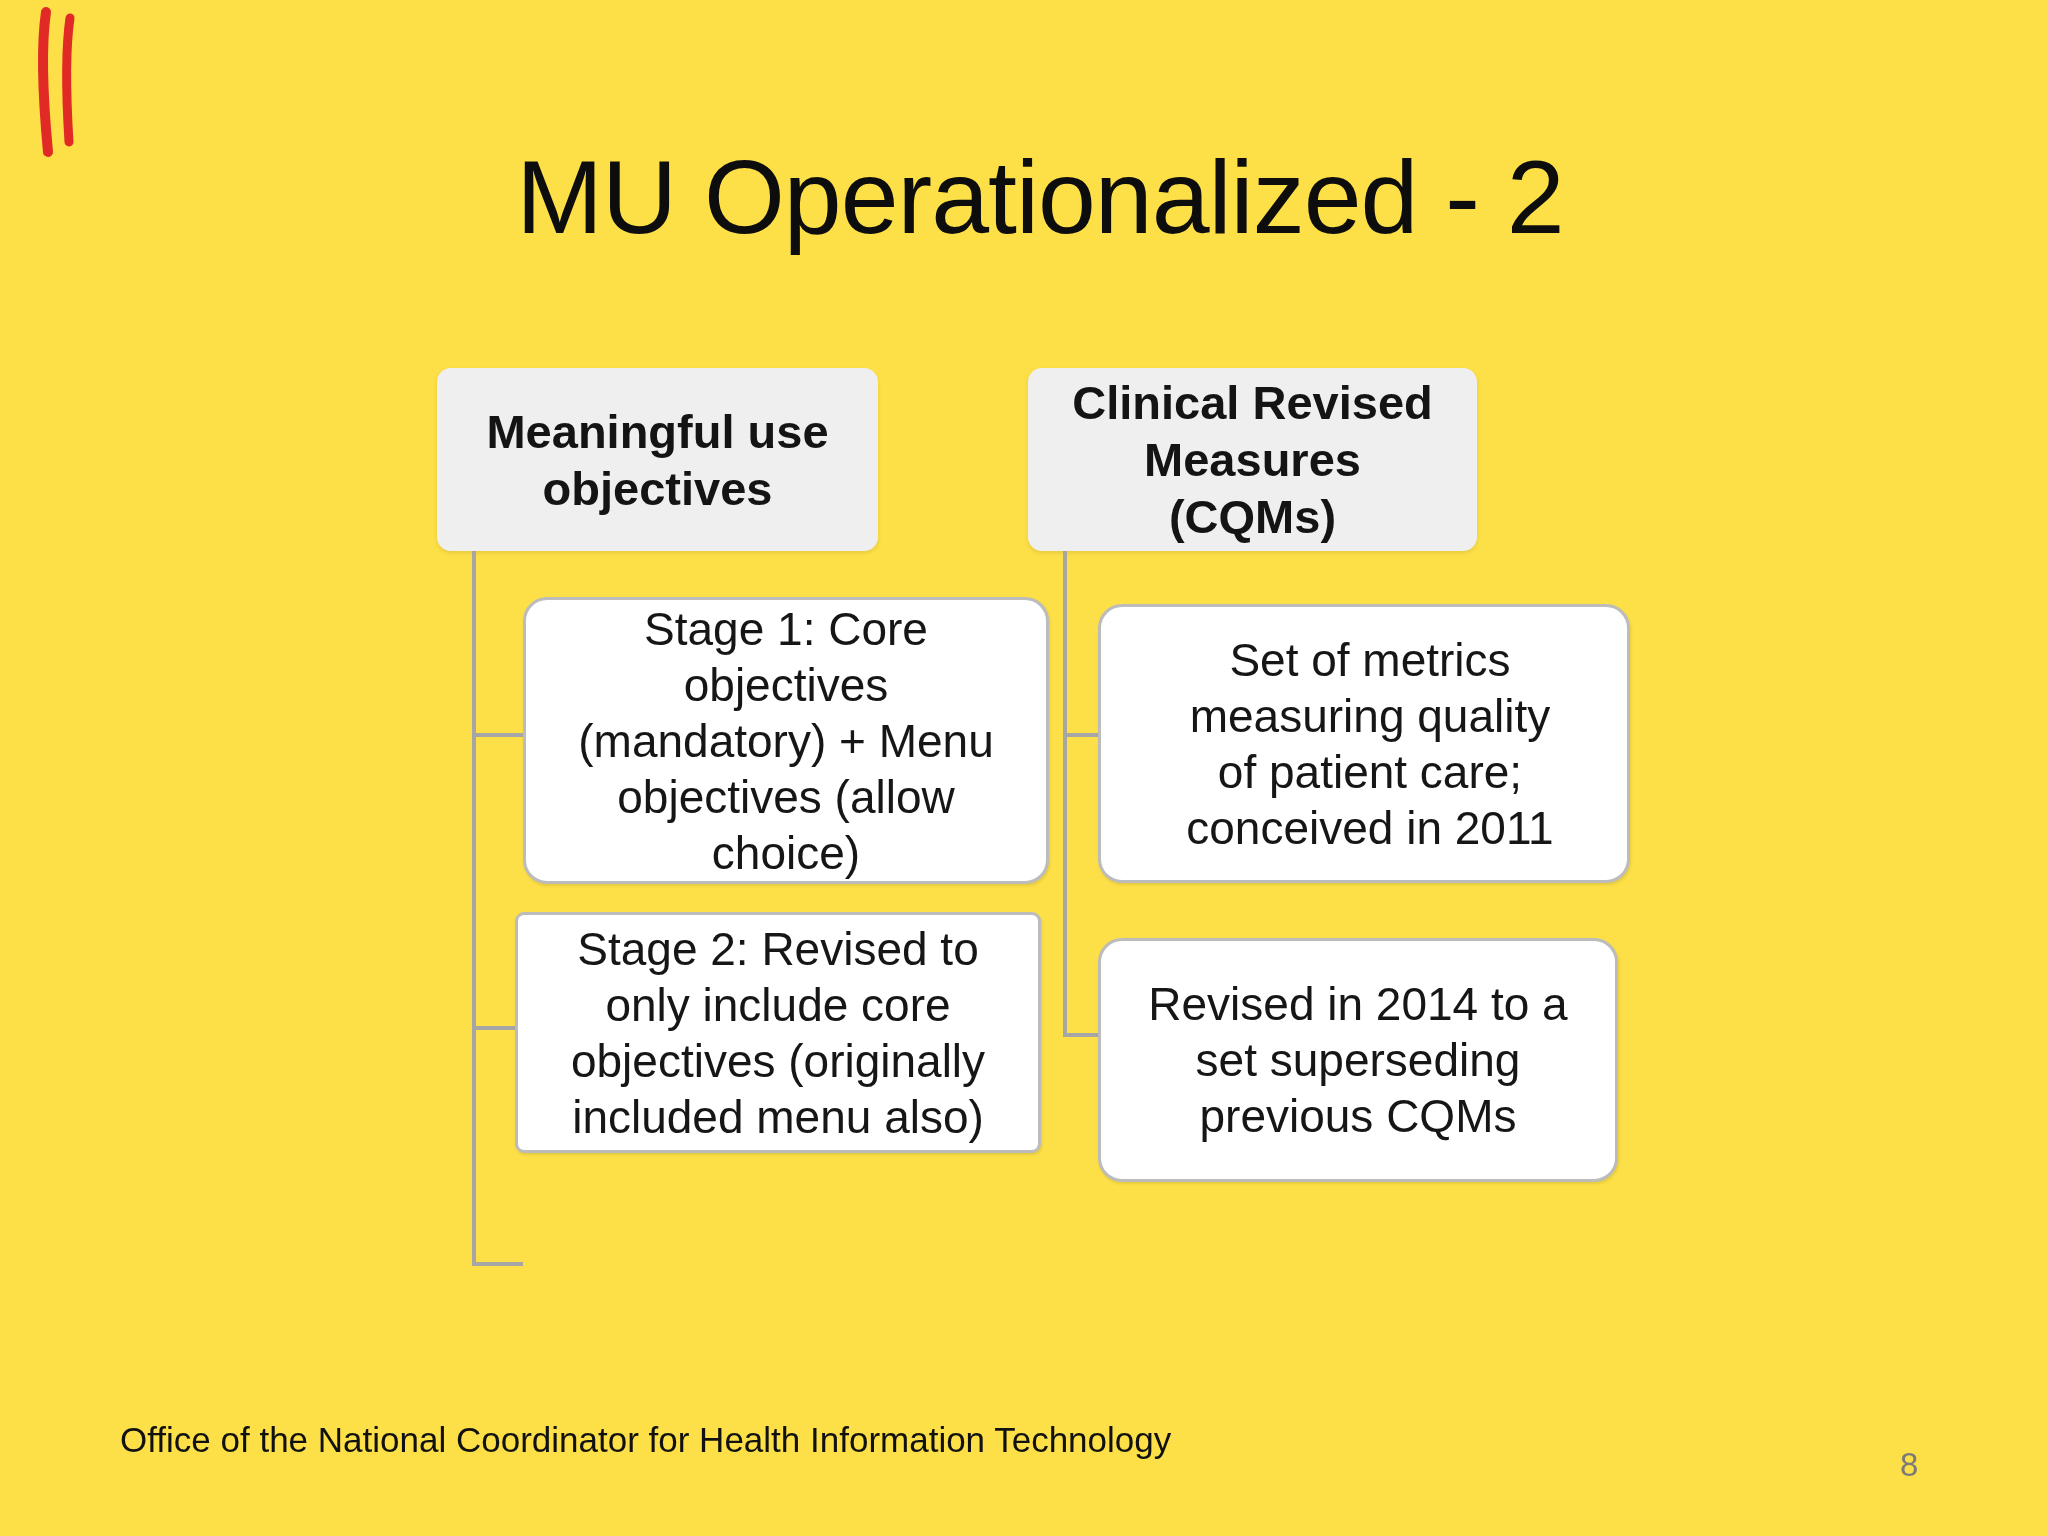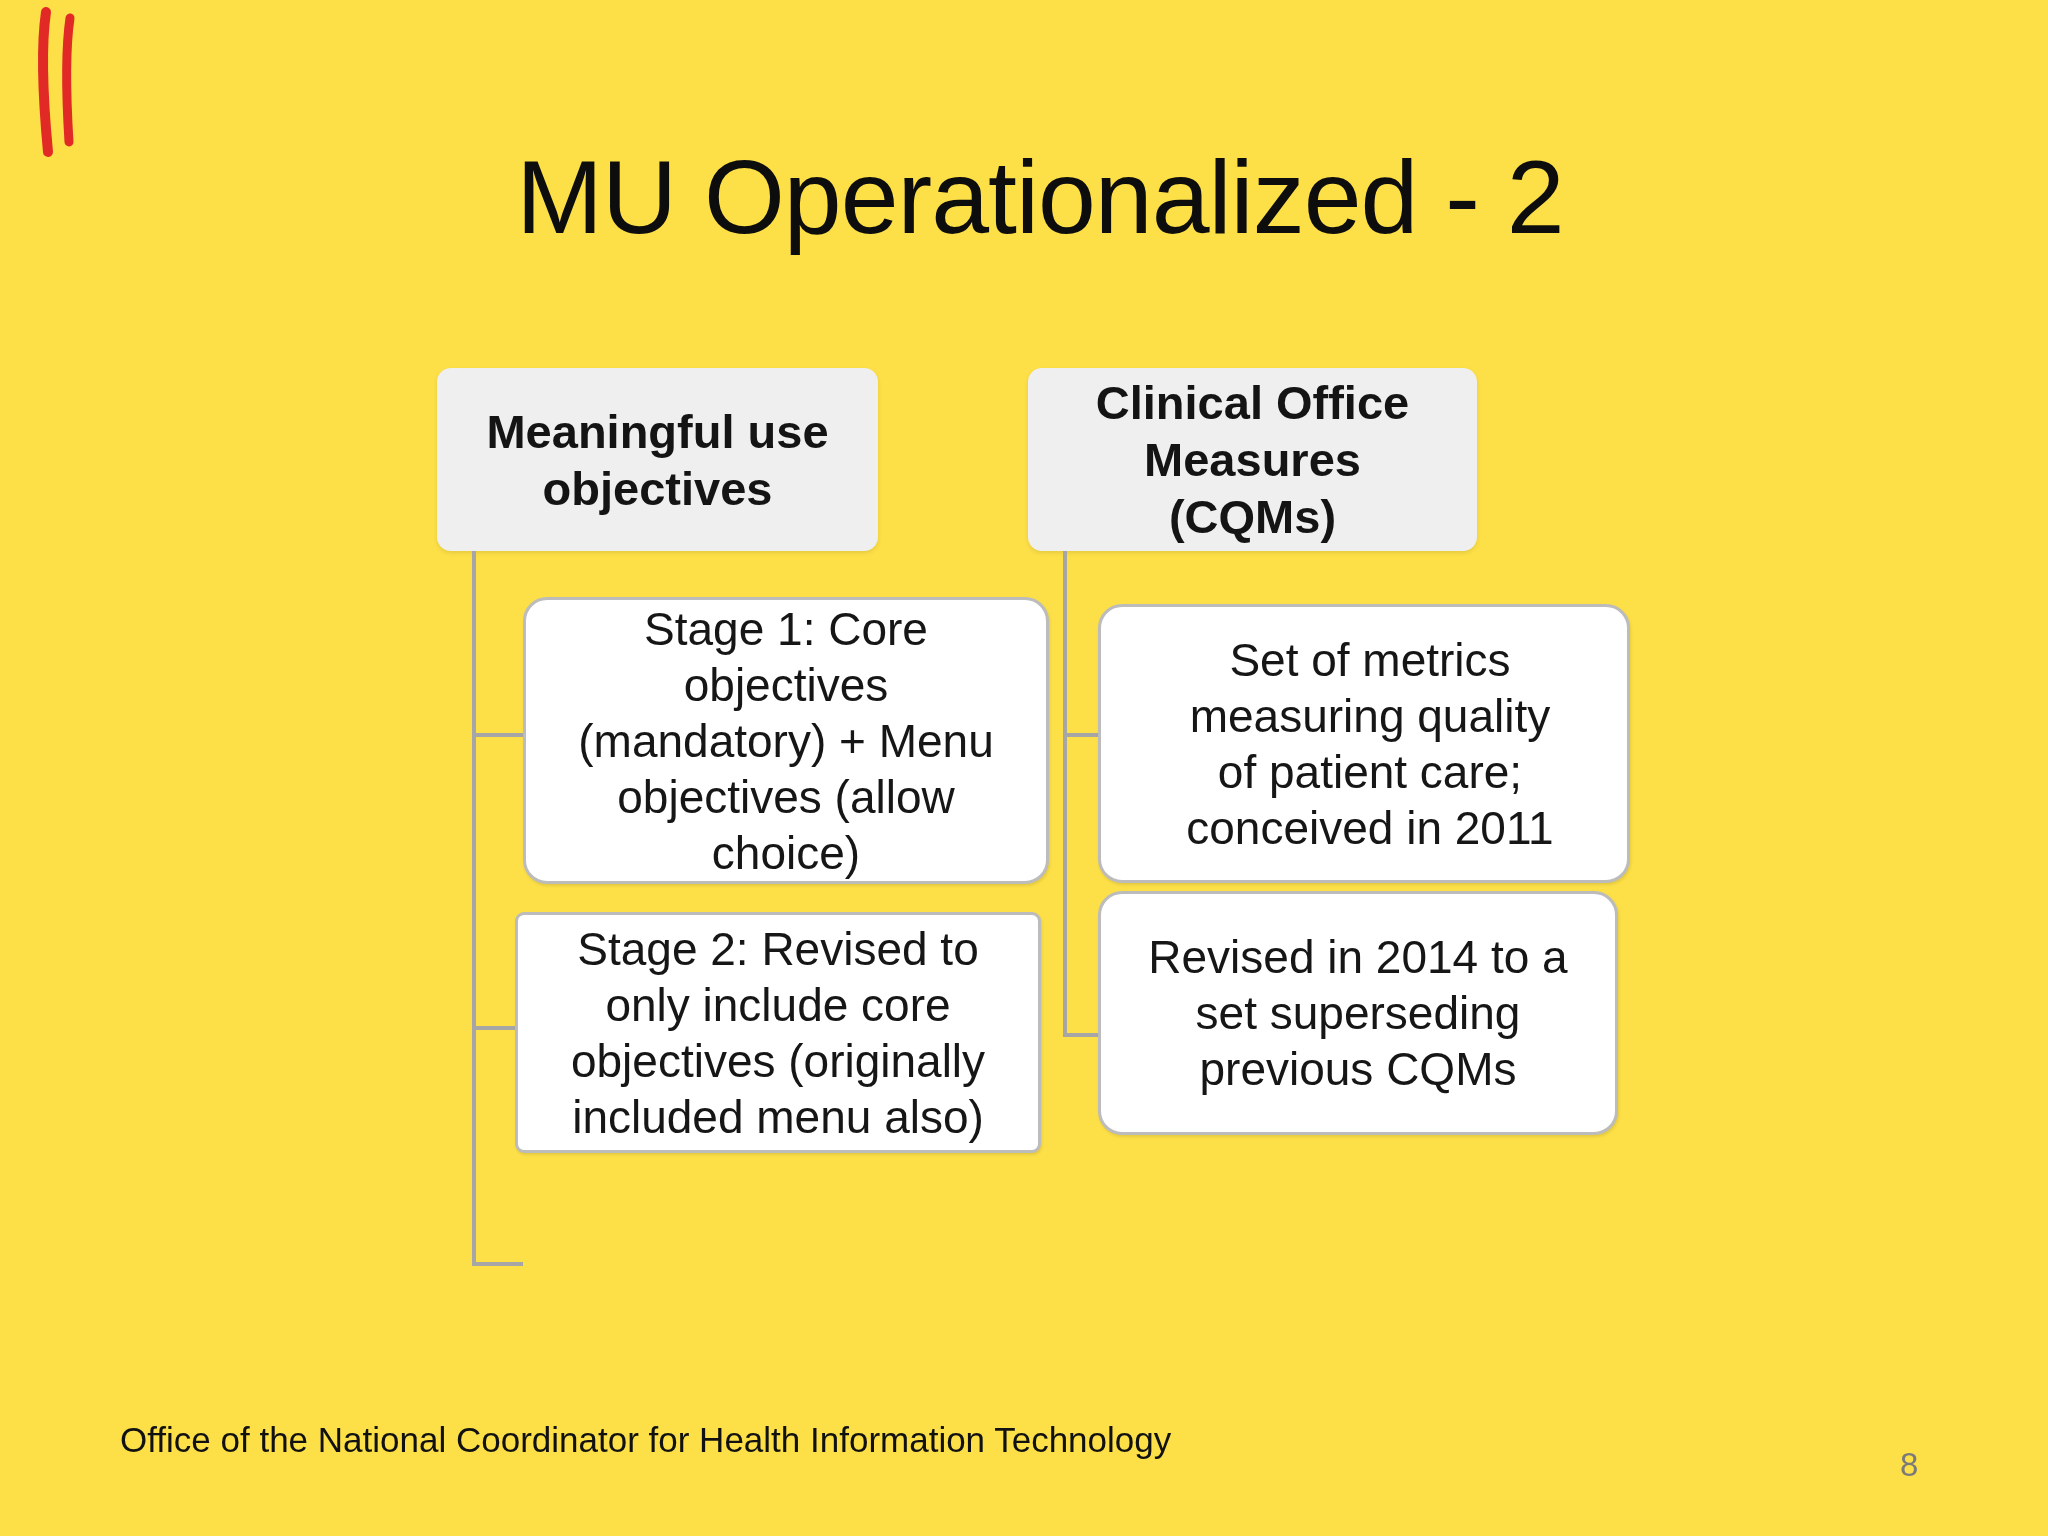--- a/index.html
+++ b/index.html
@@ -105,32 +105,32 @@
   <div class="abs child-box" style="left:523px; top:597px; width:520px; height:281px;">Stage 1: Core
 objectives
 (mandatory) + Menu
 objectives (allow
 choice)</div>
   <div class="abs child-box" style="left:515px; top:912px; width:520px; height:235px;border-radius:9px;">Stage 2: Revised to
 only include core
 objectives (originally
 included menu also)</div>
 
-  <div class="abs hdr-box" style="left:1028px; top:368px; width:449px; height:183px;">Clinical Office
+  <div class="abs hdr-box" style="left:1028px; top:368px; width:449px; height:183px;">Clinical Revised
 Measures
 (CQMs)</div>
 
   <div class="abs conn" style="left:1063px; top:551px; width:4px; height:486px;"></div>
   <div class="abs conn" style="left:1063px; top:733px; width:35px; height:4px;"></div>
   <div class="abs conn" style="left:1063px; top:1033px; width:35px; height:4px;"></div>
 
   <div class="abs child-box" style="left:1098px; top:604px; width:514px; height:273px;padding-left:12px;">Set of metrics
 measuring quality
 of patient care;
 conceived in 2011</div>
-  <div class="abs child-box" style="left:1098px; top:891px; width:514px; height:238px;">Revised in 2014 to a
+  <div class="abs child-box" style="left:1098px; top:938px; width:514px; height:238px;">Revised in 2014 to a
 set superseding
 previous CQMs</div>
 
   <div class="abs footer">Office of the National Coordinator for Health Information Technology</div>
   <div class="abs page-num">8</div>
 
 </div>
 
 </body></html>

